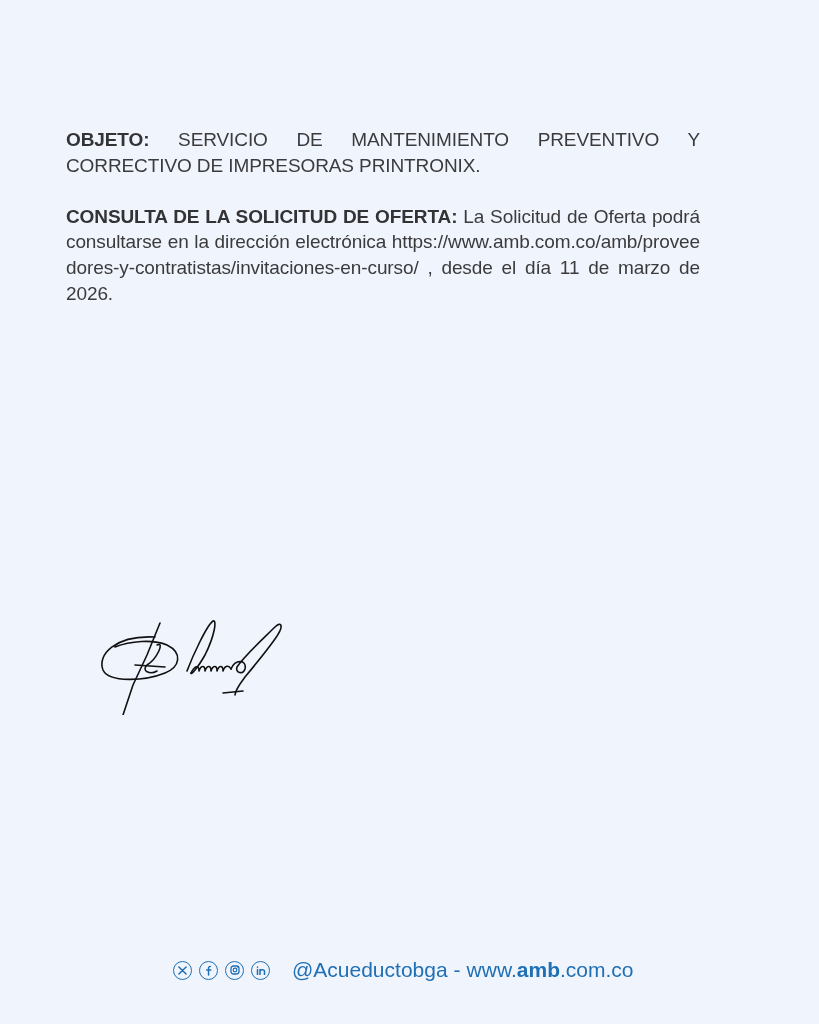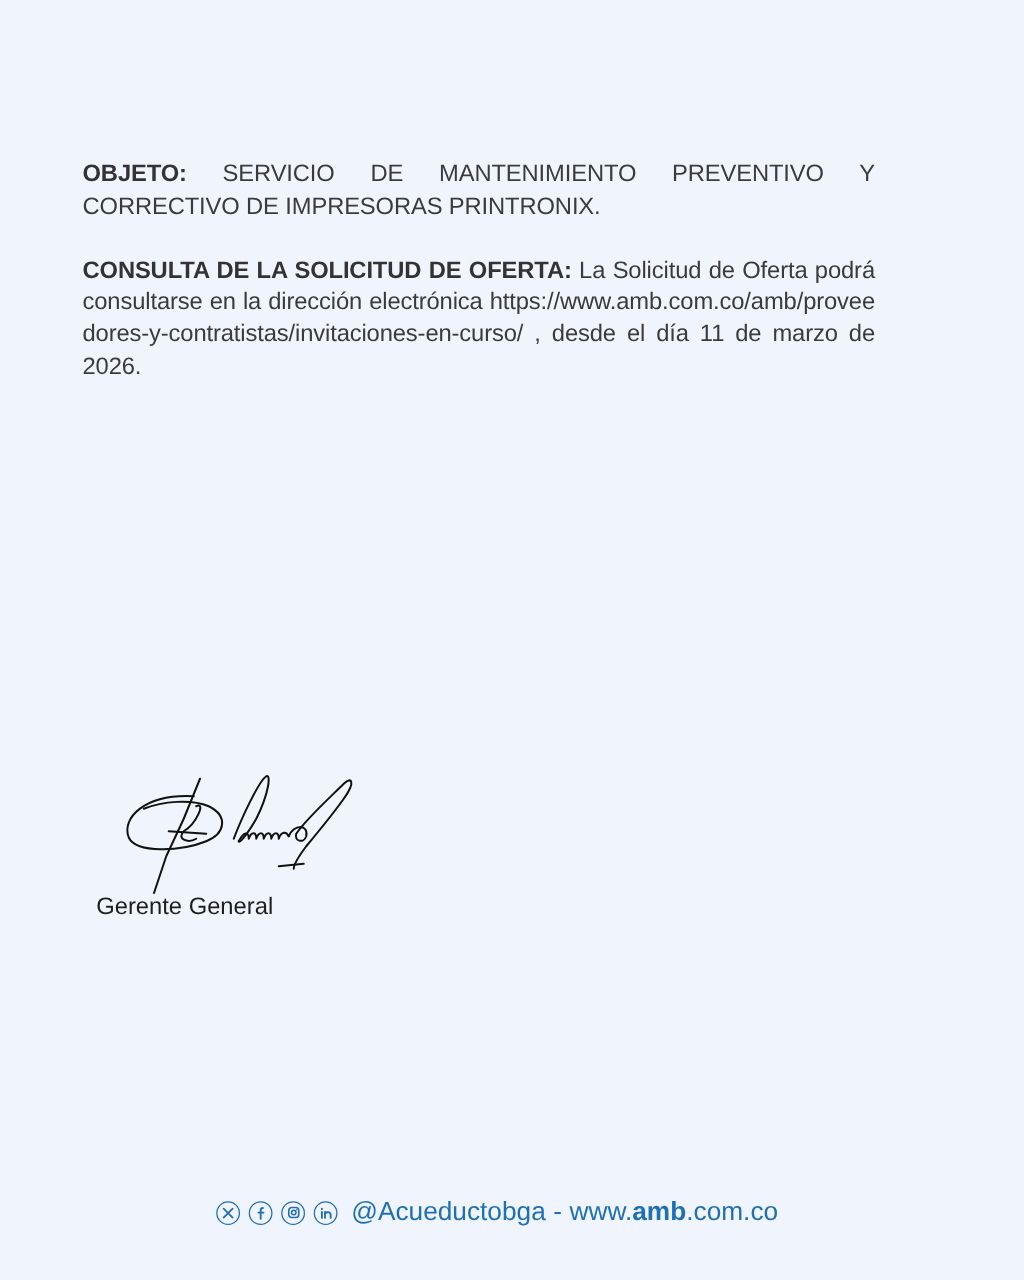--- a/index.html
+++ b/index.html
@@ -86,21 +86,21 @@
       box-sizing: border-box;
       display: inline-flex;
       align-items: center;
       justify-content: center;
       margin-right: 7px;
       font-size: 10px;
       font-weight: bold;
       color: #1f6fb5;
     }
     .social-icon svg { display: block; }
-    .handle { margin-left: 4px; }
+    .handle { margin-left: 15px; }
     .sep { margin: 0 6px; }
     .site b { font-weight: bold; }
   </style>
 </head>
 <body>
 
 <div class="content">
   <p class="para"><b>OBJETO:</b><span> SERVICIO DE MANTENIMIENTO PREVENTIVO Y CORRECTIVO DE IMPRESORAS PRINTRONIX.</span></p>
 
 
@@ -123,21 +123,20 @@
 
       <path d="M96 58 C 100 50, 104 50, 104 56 C 106 50, 110 50, 110 56 C 112 50, 116 50, 116 56 C 118 50, 122 50, 122 56 C 124 50, 128 50, 128 56 C 130 50, 134 50, 136 54"></path>
 
       <path d="M136 54 C 140 44, 152 44, 150 54 C 148 60, 140 58, 142 52 C 150 40, 170 22, 180 12 C 186 6, 190 10, 180 24 C 170 38, 160 50, 150 62 C 144 70, 140 76, 140 80"></path>
 
       <path d="M128 78 L 148 76"></path>
 
       <path d="M40 50 L 70 52"></path>
     </g>
   </svg>
-  <div class="signer-title">Gerente General</div>
 </div>
 
 <div class="footer">
   <span class="social-icon">
     <svg width="9" height="9" viewBox="0 0 10 10">
         <path d="M1 1 L9 9 M9 1 L1 9" stroke="#1f6fb5" stroke-width="1.6" stroke-linecap="round"></path>
       </svg>
   </span>
   <span class="social-icon">
     <svg width="8" height="11" viewBox="0 0 8 12">

